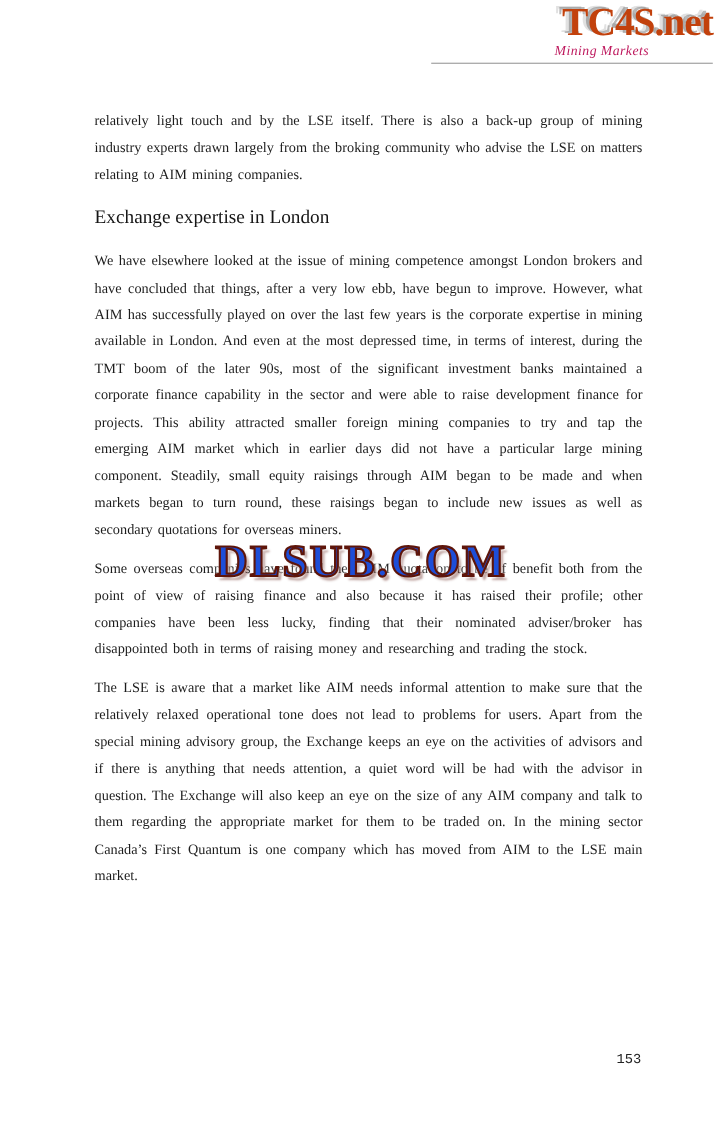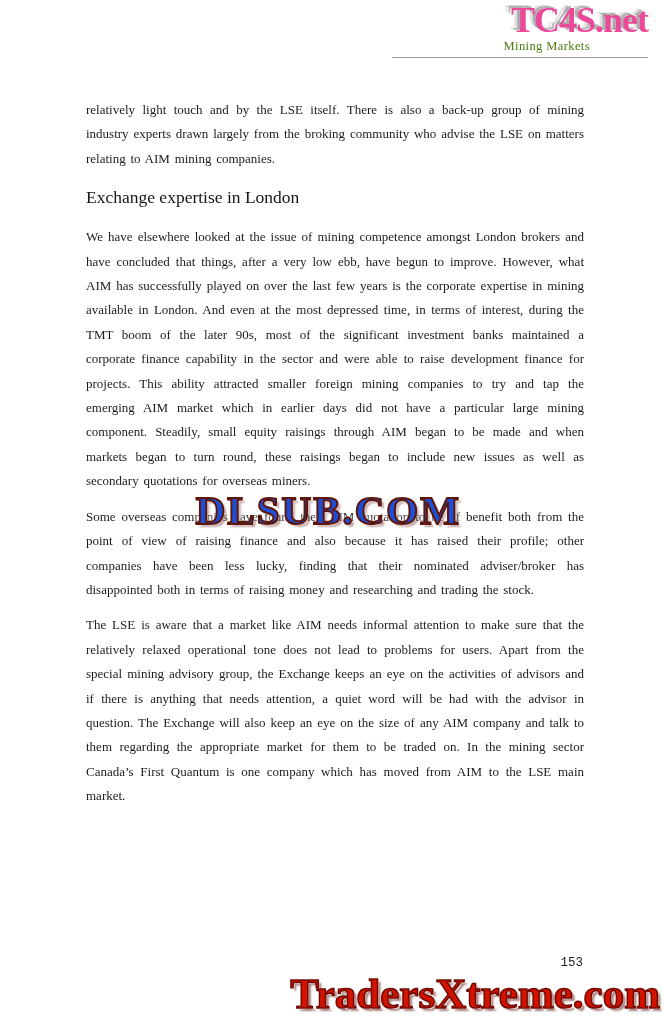--- a/index.html
+++ b/index.html
@@ -18,31 +18,32 @@
     position:absolute;top:2px;right:14px;
     text-align:right;
     width:300px;
   }
   .site-logo{
     font-family:"Liberation Serif","DejaVu Serif",serif;
     font-weight:700;
     font-size:36px;
     line-height:1.0;
     letter-spacing:-1px;
-    color:#ec4899;
+    color:#c2410c;
     text-shadow:-3px -2px 0 rgba(125,125,125,0.55),
                 -6px -3px 0 rgba(170,170,170,0.35);
     text-align:right;
   }
   .site-tagline{
     font-size:12.5px;
-    color:#4d7c0f;
+    color:#be185d;
     letter-spacing:0.4px;
     margin-top:1px;
     padding-right:58px;
+    font-style:italic;
   }
   .header-rule{
     margin-top:3px;
     margin-left:auto;
     width:256px;
     border-bottom:1px solid #9a9a9a;
     height:0;
   }
 
   
@@ -124,17 +125,16 @@
 
     <p>We have elsewhere looked at the issue of mining competence amongst London brokers and have concluded that things, after a very low ebb, have begun to improve. However, what AIM has successfully played on over the last few years is the corporate expertise in mining available in London. And even at the most depressed time, in terms of interest, during the TMT boom of the later 90s, most of the significant investment banks maintained a corporate finance capability in the sector and were able to raise development finance for projects. This ability attracted smaller foreign mining companies to try and tap the emerging AIM market which in earlier days did not have a particular large mining component. Steadily, small equity raisings through AIM began to be made and when markets began to turn round, these raisings began to include new issues as well as secondary quotations for overseas miners.</p>
 
     <p>Some overseas companies have found their AIM quotation to be of benefit both from the point of view of raising finance and also because it has raised their profile; other companies have been less lucky, finding that their nominated adviser/broker has disappointed both in terms of raising money and researching and trading the stock.</p>
 
     <p>The LSE is aware that a market like AIM needs informal attention to make sure that the relatively relaxed operational tone does not lead to problems for users. Apart from the special mining advisory group, the Exchange keeps an eye on the activities of advisors and if there is anything that needs attention, a quiet word will be had with the advisor in question. The Exchange will also keep an eye on the size of any AIM company and talk to them regarding the appropriate market for them to be traded on. In the mining sector Canada’s First Quantum is one company which has moved from AIM to the LSE main market.</p>
   </div>
 
   <div class="wm-center">DLSUB.COM</div>
 
-  <div class="wm-bottom">TradersXtreme.com</div>
 
   <div class="page-number">153</div>
 
 </div>
 
 </body></html>

